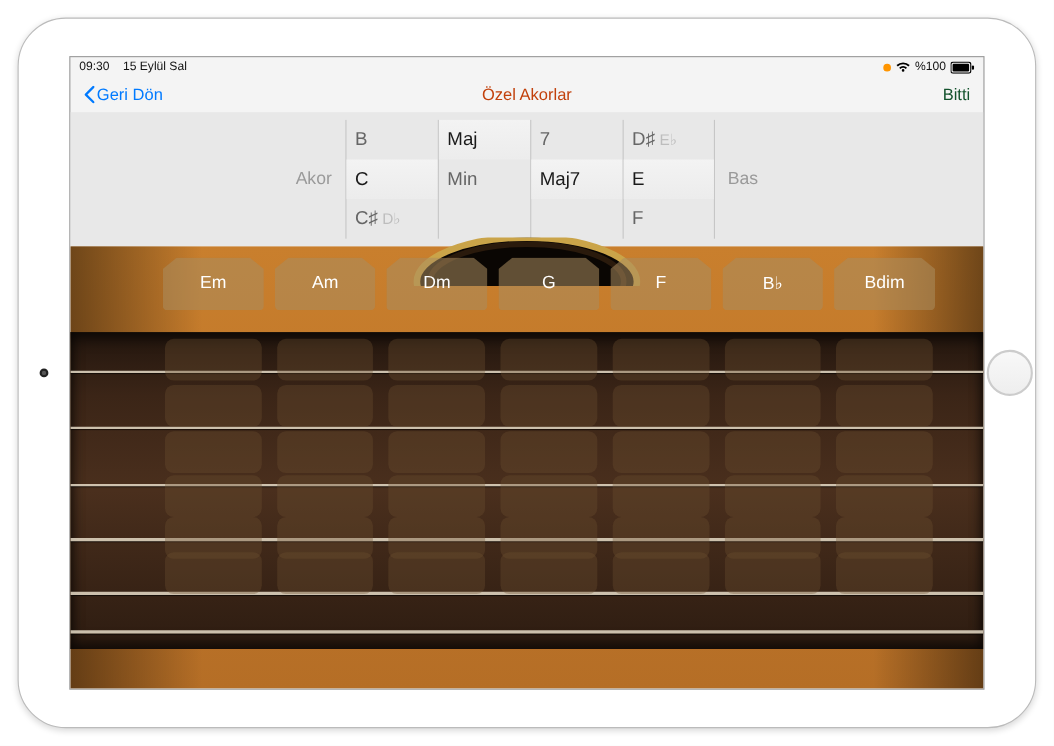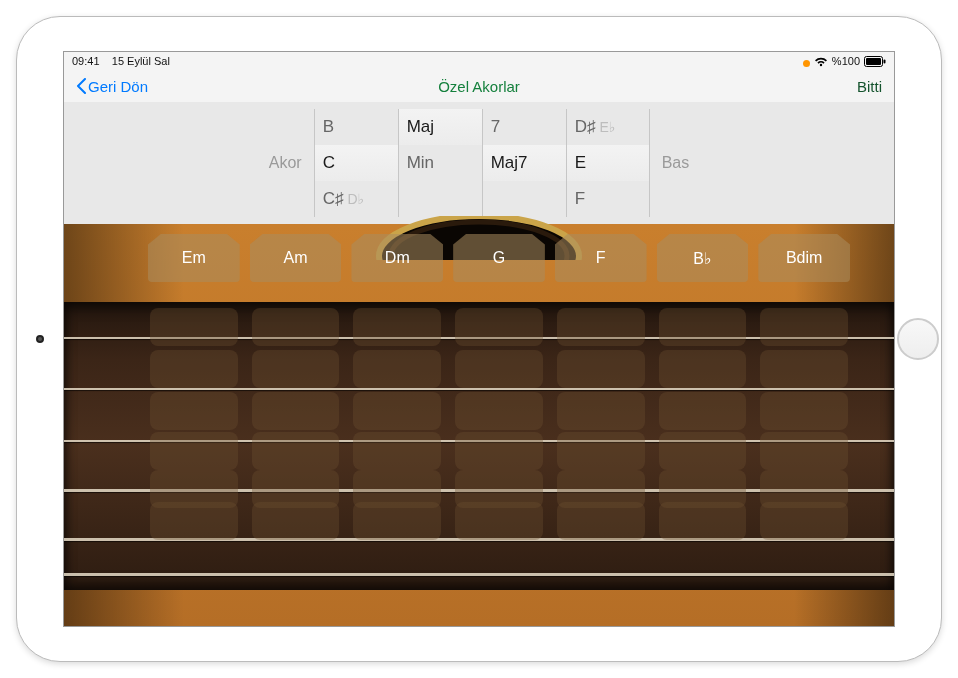--- a/index.html
+++ b/index.html
@@ -3,27 +3,27 @@
 <meta charset="utf-8">
 <style>
   *{box-sizing:border-box;margin:0;padding:0;font-family:-apple-system,Helvetica,Arial,sans-serif}
   body{background:#fff;display:flex;align-items:center;justify-content:center;height:678px;width:958px}
   .ipad-frame{width:926px;height:646px;background:#fff;border-radius:44px;border:1px solid #bbb;box-shadow:0 2px 6px rgba(0,0,0,.15);position:relative;display:flex;align-items:center}
   .edge{width:46px;height:100%;display:flex;align-items:center;justify-content:center}
   .sensor{width:8px;height:8px;border-radius:50%;background:#555;border:2px solid #222}
   .home-btn{width:42px;height:42px;border-radius:50%;border:2px solid #ccc;background:linear-gradient(#f8f8f8,#eee)}
   .screen{flex:1;height:576px;background:#f4f4f4;border:1px solid #999;position:relative;overflow:hidden}
   .status{height:18px;display:flex;align-items:center;justify-content:space-between;font-size:11px;padding:0 8px;color:#111}
-  .status .right{display:flex;align-items:flex-end;gap:4px}
+  .status .right{display:flex;align-items:center;gap:4px}
   .dot-ind{width:7px;height:7px;border-radius:50%;background:#ff9500}
   .wifi,.batt{display:inline-block}
   .navbar{height:32px;display:flex;align-items:center;justify-content:space-between;padding:0 12px;font-size:15px}
   .nav-left{color:#007aff;display:flex;align-items:center;gap:2px}
   .nav-right{color:#14532d}
-  .nav-title{position:absolute;left:0;right:0;text-align:center;pointer-events:none;font-size:15px;color:#15803d}
+  .nav-title{position:absolute;left:0;right:0;text-align:center;pointer-events:none;font-size:15px;color:#c2410c}
   .picker-area{background:#e8e8e8;height:122px;display:flex;align-items:center;justify-content:center;gap:6px}
   .picker-label{color:#9a9a9a;font-size:16px;padding:0 6px}
   .picker{display:flex}
   .pcol{width:84px;border-left:1px solid #c6c6c6;position:relative}
   .pcol:first-child{border-left:1px solid #c6c6c6}
   .pcol:last-child{border-right:1px solid #c6c6c6}
   .prow{height:36px;line-height:36px;padding-left:8px;font-size:17px;color:#1a1a1a;white-space:nowrap}
   .prow .alt{color:#bdbdbd;font-size:14px;margin-left:4px}
   .prow.sel{background:linear-gradient(#f3f3f3,#ececec)}
   .prow.fade{color:#666}
@@ -50,21 +50,21 @@
 
 <div class="ipad-frame">
   <div class="edge">
     <div class="sensor"></div>
   </div>
 
   <div class="screen">
 
     <div class="status">
       <div>
-        <span>09:41</span>
+        <span>09:30</span>
         <span>&nbsp;&nbsp;</span>
         <span>15 Eylül Sal</span>
       </div>
       <div class="right">
         <span class="dot-ind"></span>
         <span class="wifi">
           <svg width="14" height="10" viewBox="0 0 14 10">
               <path d="M7 9.2a1.2 1.2 0 100-2.4 1.2 1.2 0 000 2.4zM3.4 5.6a5.1 5.1 0 017.2 0l-1.2 1.2a3.4 3.4 0 00-4.8 0L3.4 5.6zM1 3.2a8.5 8.5 0 0112 0L11.8 4.4a6.8 6.8 0 00-9.6 0L1 3.2z" fill="#000"></path>
             </svg>
         </span>

